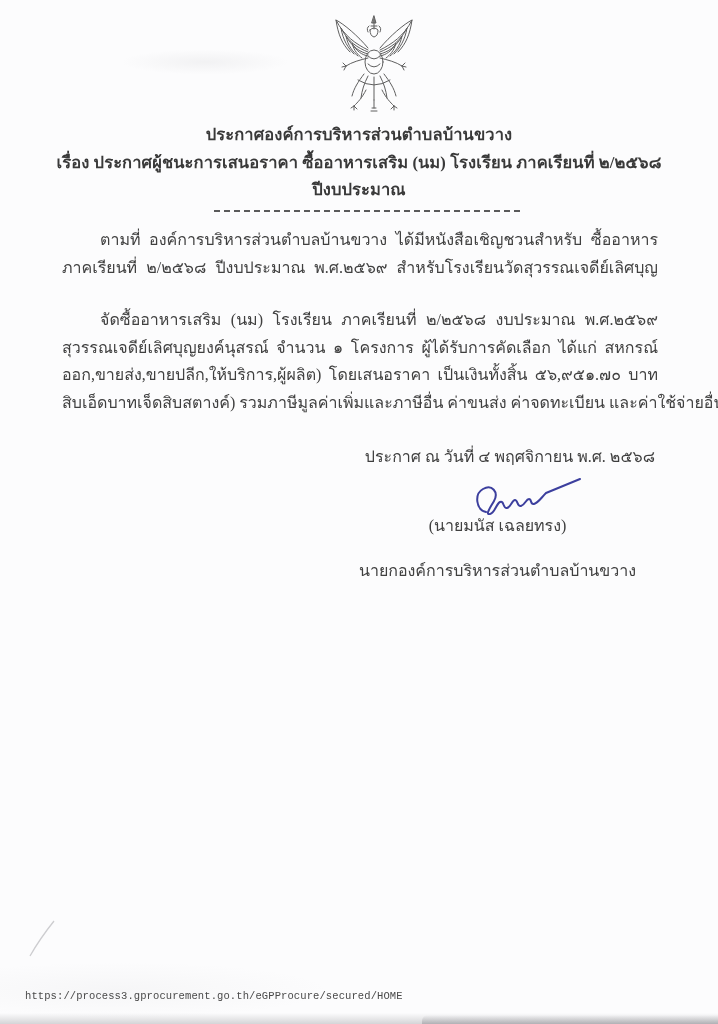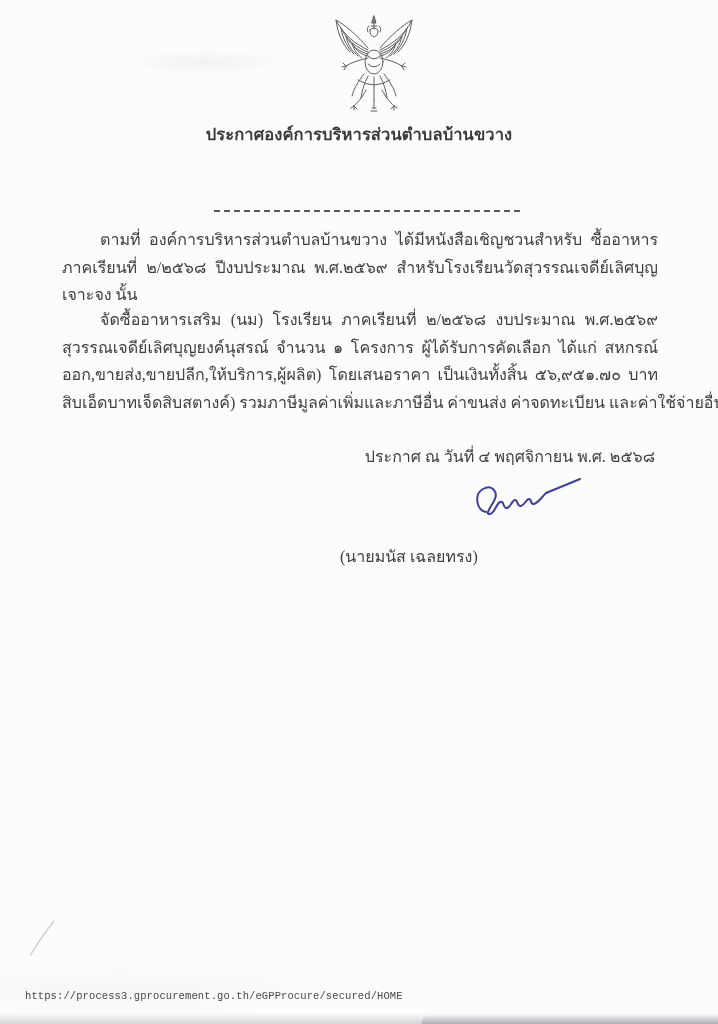--- a/index.html
+++ b/index.html
@@ -27,21 +27,21 @@
     border-top:2px dashed #5a5a5a;
   }
   .para{position:absolute;left:62px;width:596px;font-size:16px;color:#404040;}
   .para .bline{height:27.6px;line-height:27.6px;white-space:nowrap;text-align:justify;}
   .para .bline.j{text-align-last:justify;white-space:normal;height:27.6px;overflow:hidden;}
   .para .bline.indent{padding-left:38px;}
   .para1{top:226px;}
   .para2{top:306px;}
   .date-line{position:absolute;left:340px;top:444px;width:315px;text-align:right;font-size:16px;color:#3e3e3e;}
   .signature{position:absolute;left:468px;top:470px;width:118px;height:54px;}
-  .signer-name{position:absolute;left:340px;top:544px;width:315px;text-align:left;font-size:16px;color:#404040;}
+  .signer-name{position:absolute;left:340px;top:513px;width:315px;text-align:center;font-size:16px;color:#404040;}
   .signer-title{position:absolute;left:340px;top:558px;width:315px;text-align:center;font-size:16px;color:#404040;}
   .footer-url{
     position:absolute;left:25px;top:990px;
     font-family:Liberation Mono, monospace;
     font-size:10.5px;color:#4a4a4a;letter-spacing:.1px;
   }
   .footer-page{
     position:absolute;right:20px;top:1036px;
     font-family:Liberation Sans, sans-serif;
     font-size:10.5px;color:#4a4a4a;
@@ -97,46 +97,47 @@
         <path d="M38 76 C34 84 30 88 26 92 M54 76 C58 84 62 88 66 92"></path>
         <path d="M26 92 l-3 2 m3 -2 l0 4 m0 -4 l3 3"></path>
         <path d="M66 92 l3 2 m-3 -2 l0 4 m0 -4 l-3 3"></path>
         <path d="M46 86 L46 94 M43 97 L49 97 M44 94 L48 94"></path>
       </g>
     </svg>
   </div>
 
   <div class="title-block">
     <div class="title-line">ประกาศองค์การบริหารส่วนตำบลบ้านขวาง</div>
+    <div class="title-line">เรื่อง ประกาศผู้ชนะการเสนอราคา ซื้ออาหารเสริม (นม) โรงเรียน ภาคเรียนที่ ๒/๒๕๖๘ ปีงบประมาณ</div>
   </div>
 
   <div class="separator"></div>
 
   <div class="para para1">
     <div class="bline j indent">ตามที่ องค์การบริหารส่วนตำบลบ้านขวาง ได้มีหนังสือเชิญชวนสำหรับ ซื้ออาหารเสริม (นม) โรงเรียน</div>
     <div class="bline j">ภาคเรียนที่ ๒/๒๕๖๘ ปีงบประมาณ พ.ศ.๒๕๖๙ สำหรับโรงเรียนวัดสุวรรณเจดีย์เลิศบุญยงค์นุสรณ์ โดยวิธีเฉพาะ</div>
-    <div class="bline">เจาะจง  นั้น</div>
   </div>
 
   <div class="para para2">
     <div class="bline j indent">จัดซื้ออาหารเสริม (นม) โรงเรียน ภาคเรียนที่ ๒/๒๕๖๘ งบประมาณ พ.ศ.๒๕๖๙ สำหรับโรงเรียนวัด</div>
     <div class="bline j">สุวรรณเจดีย์เลิศบุญยงค์นุสรณ์ จำนวน ๑ โครงการ ผู้ได้รับการคัดเลือก ได้แก่ สหกรณ์โคนมมวกเหล็ก จำกัด (ส่ง</div>
     <div class="bline j">ออก,ขายส่ง,ขายปลีก,ให้บริการ,ผู้ผลิต) โดยเสนอราคา เป็นเงินทั้งสิ้น ๕๖,๙๕๑.๗๐ บาท (ห้าหมื่นหกพันเก้าร้อยห้า</div>
     <div class="bline">สิบเอ็ดบาทเจ็ดสิบสตางค์) รวมภาษีมูลค่าเพิ่มและภาษีอื่น ค่าขนส่ง ค่าจดทะเบียน และค่าใช้จ่ายอื่นๆ ทั้งปวง</div>
   </div>
 
   <div class="date-line">ประกาศ ณ วันที่  ๔ พฤศจิกายน พ.ศ. ๒๕๖๘</div>
 
   <div class="signature">
     <svg width="118" height="54" viewBox="0 0 118 54" xmlns="http://www.w3.org/2000/svg">
       <path d="M18 42 C8 40 6 24 15 19 C24 14 31 22 26 31 C22 38 17 45 22 44 C27 43 28 34 32 32 C36 30 35 39 39 38 C43 37 44 30 47 30 C50 30 49 37 53 36 C57 35 58 29 61 29 C64 29 62 35 66 34 C70 33 73 28 78 23 L112 9" fill="none" stroke="#3c3f9e" stroke-width="2" stroke-linecap="round" stroke-linejoin="round"></path>
     </svg>
   </div>
 
   <div class="signer-name">(นายมนัส  เฉลยทรง)</div>
+  <div class="signer-title">นายกองค์การบริหารส่วนตำบลบ้านขวาง</div>
 
   <div class="scan-curl">
     <svg width="42" height="42" viewBox="0 0 42 42" xmlns="http://www.w3.org/2000/svg">
       <path d="M30 3 C22 13 14 24 6 38" fill="none" stroke="#cdcdd0" stroke-width="1.3"></path>
     </svg>
   </div>
 
   <div class="footer-url">https://process3.gprocurement.go.th/eGPProcure/secured/HOME</div>
   <div class="footer-page">1/1</div>
 

